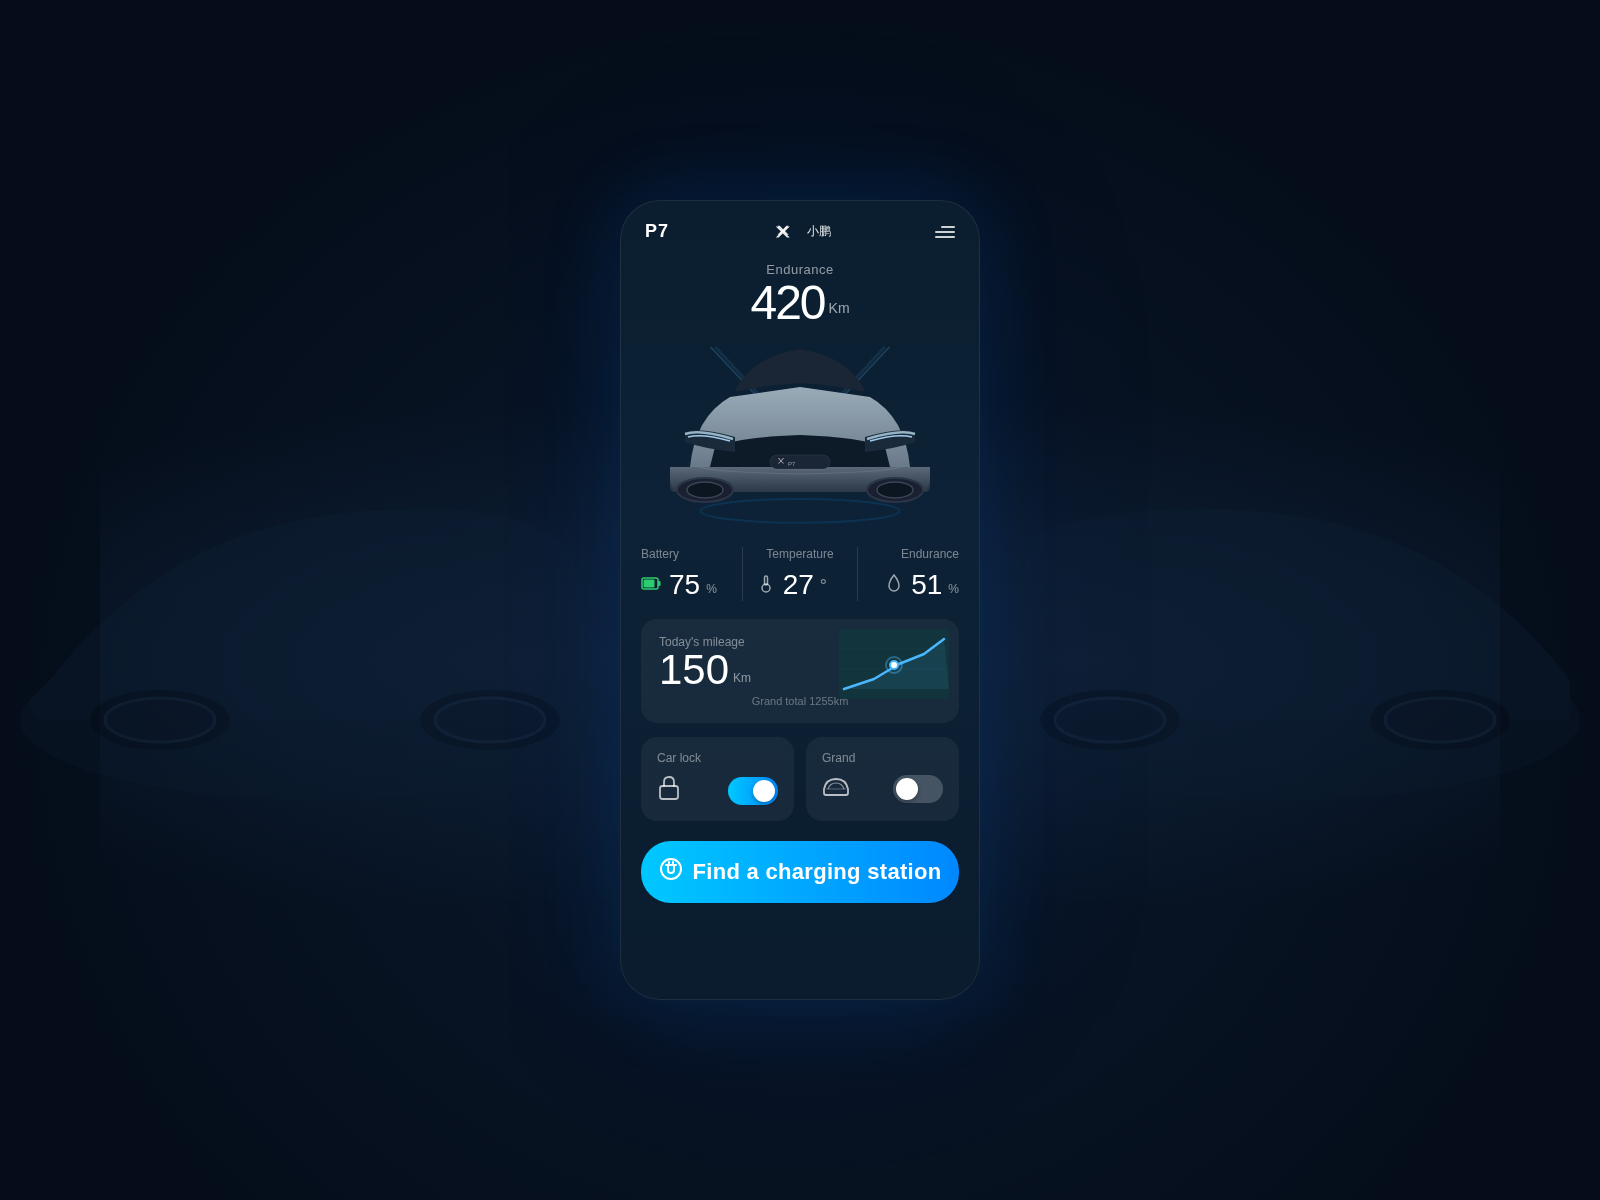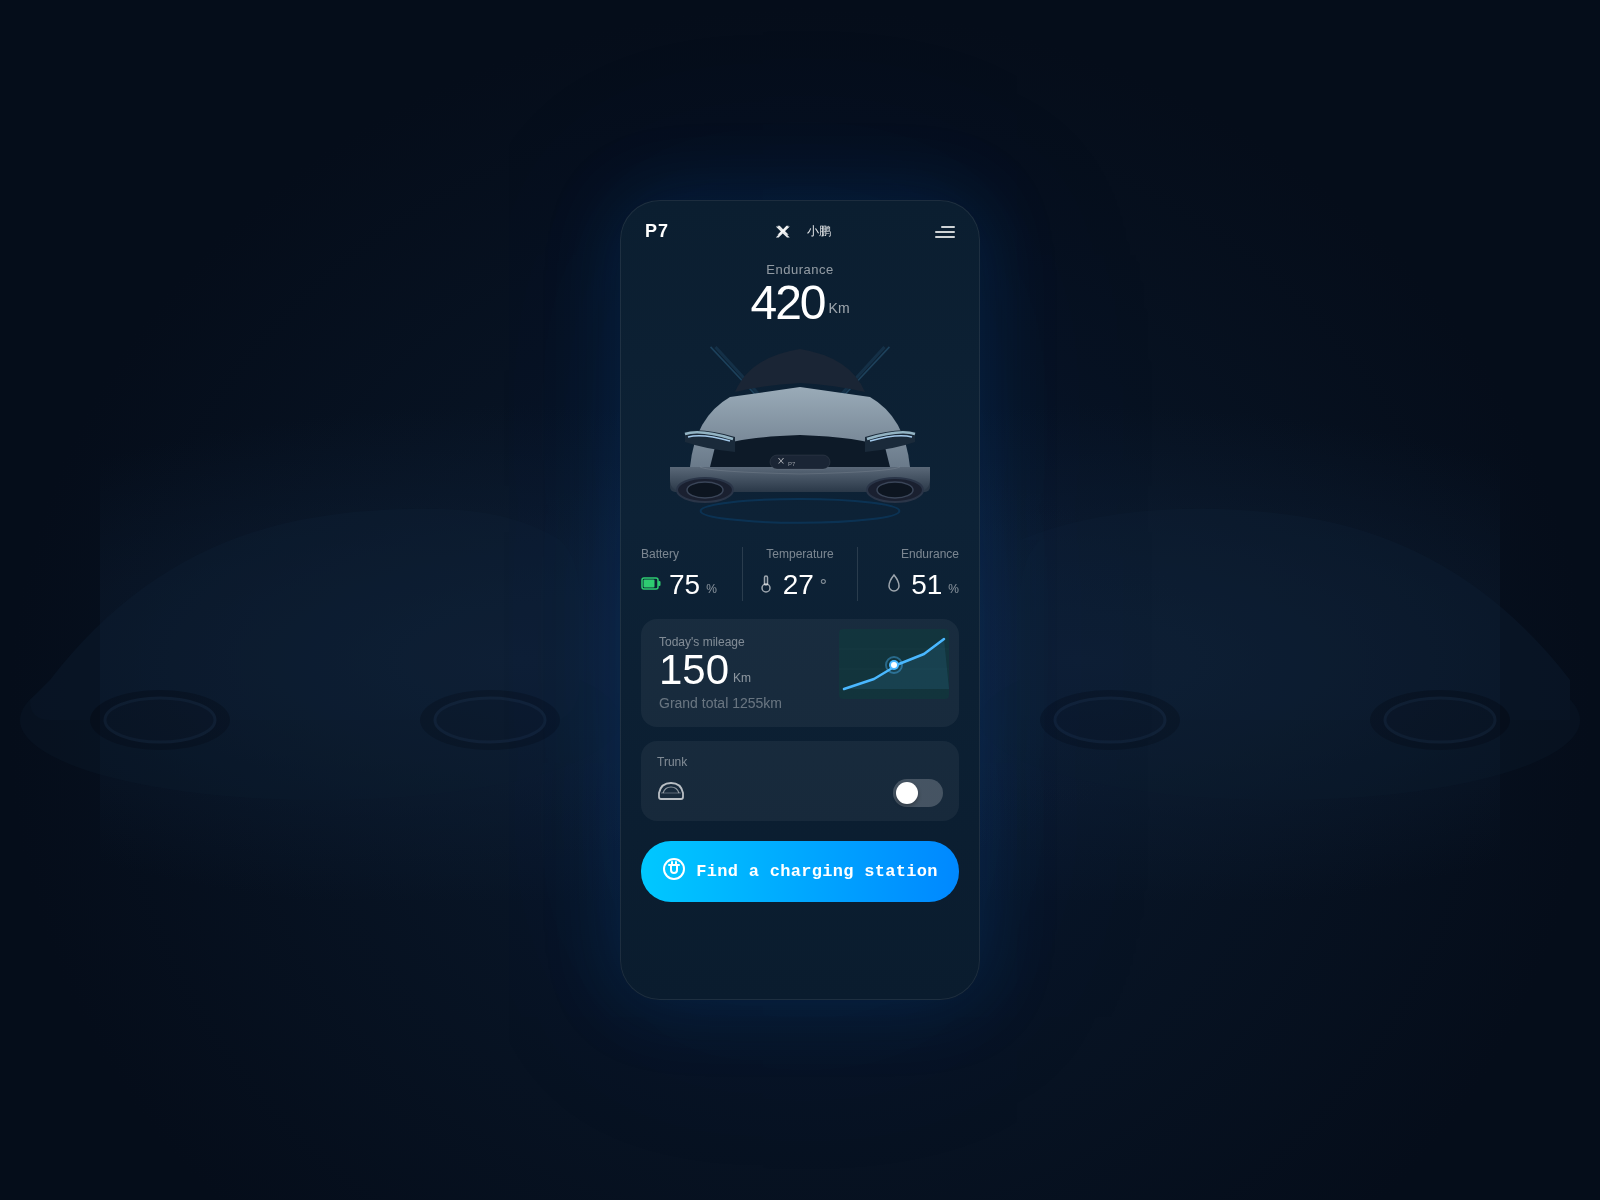--- a/index.html
+++ b/index.html
@@ -243,22 +243,23 @@
     }
 
     .mileage-unit {
       color: rgba(255,255,255,0.5);
       font-size: 12px;
       margin-bottom: 6px;
     }
 
     .mileage-total {
       color: rgba(255,255,255,0.35);
-      font-size: 14px;
+      font-size: 11px;
       margin-top: 4px;
+      text-align: center;
     }
 
     .mileage-chart {
       position: absolute;
       right: 0;
       top: 0;
       bottom: 0;
       width: 140px;
     }
 
@@ -332,24 +333,23 @@
       border: none;
       border-radius: 30px;
       padding: 16px;
       width: calc(100% - 40px);
       display: flex;
       align-items: center;
       justify-content: center;
       gap: 10px;
       cursor: pointer;
       color: #fff;
-      font-size: 17px;
+      font-size: 22px;
       font-weight: 600;
       letter-spacing: 0.3px;
-      font-family: Liberation Mono, monospace;
     }
 
     
     .bg-cars {
       position: absolute;
       top: 0; left: 0;
       width: 100%;
       height: 100%;
       z-index: 1;
       pointer-events: none;
@@ -555,23 +555,37 @@
         <circle cx="75" cy="46" r="5" fill="#4ab8ff"></circle>
         <circle cx="75" cy="46" r="3" fill="#fff"></circle>
 
         <circle cx="75" cy="46" r="8" fill="none" stroke="rgba(74,184,255,0.4)" stroke-width="2"></circle>
       </svg>
     </div>
   </div>
 
   <div class="controls-row">
 
-
     <div class="control-card">
-      <div class="control-label">Trunk</div>
+      <div class="control-label">Car lock</div>
+      <div class="control-row">
+        <span class="control-icon">
+          <svg width="24" height="26" viewBox="0 0 24 26" fill="none" xmlns="http://www.w3.org/2000/svg">
+            <rect x="3" y="11" width="18" height="13" rx="2.5" stroke="rgba(255,255,255,0.7)" stroke-width="1.8" fill="none"></rect>
+            <path d="M7 11 L7 7 Q7 2 12 2 Q17 2 17 7 L17 11" stroke="rgba(255,255,255,0.7)" stroke-width="1.8" fill="none" stroke-linecap="round"></path>
+          </svg>
+        </span>
+        <div class="toggle on">
+          <div class="toggle-knob"></div>
+        </div>
+      </div>
+    </div>
+
+    <div class="control-card">
+      <div class="control-label">Grand</div>
       <div class="control-row">
         <span class="control-icon">
           <svg width="28" height="22" viewBox="0 0 28 22" fill="none" xmlns="http://www.w3.org/2000/svg">
             <path d="M2,14 Q4,4 14,4 Q24,4 26,14 L26,18 Q26,20 24,20 L4,20 Q2,20 2,18 Z" stroke="rgba(255,255,255,0.7)" stroke-width="1.8" fill="none"></path>
             <path d="M6,14 Q8,8 14,8 Q20,8 22,14" stroke="rgba(255,255,255,0.5)" stroke-width="1.2" fill="none"></path>
             <line x1="4" y1="14" x2="24" y2="14" stroke="rgba(255,255,255,0.3)" stroke-width="1"></line>
           </svg>
         </span>
         <div class="toggle off">
           <div class="toggle-knob"></div>

